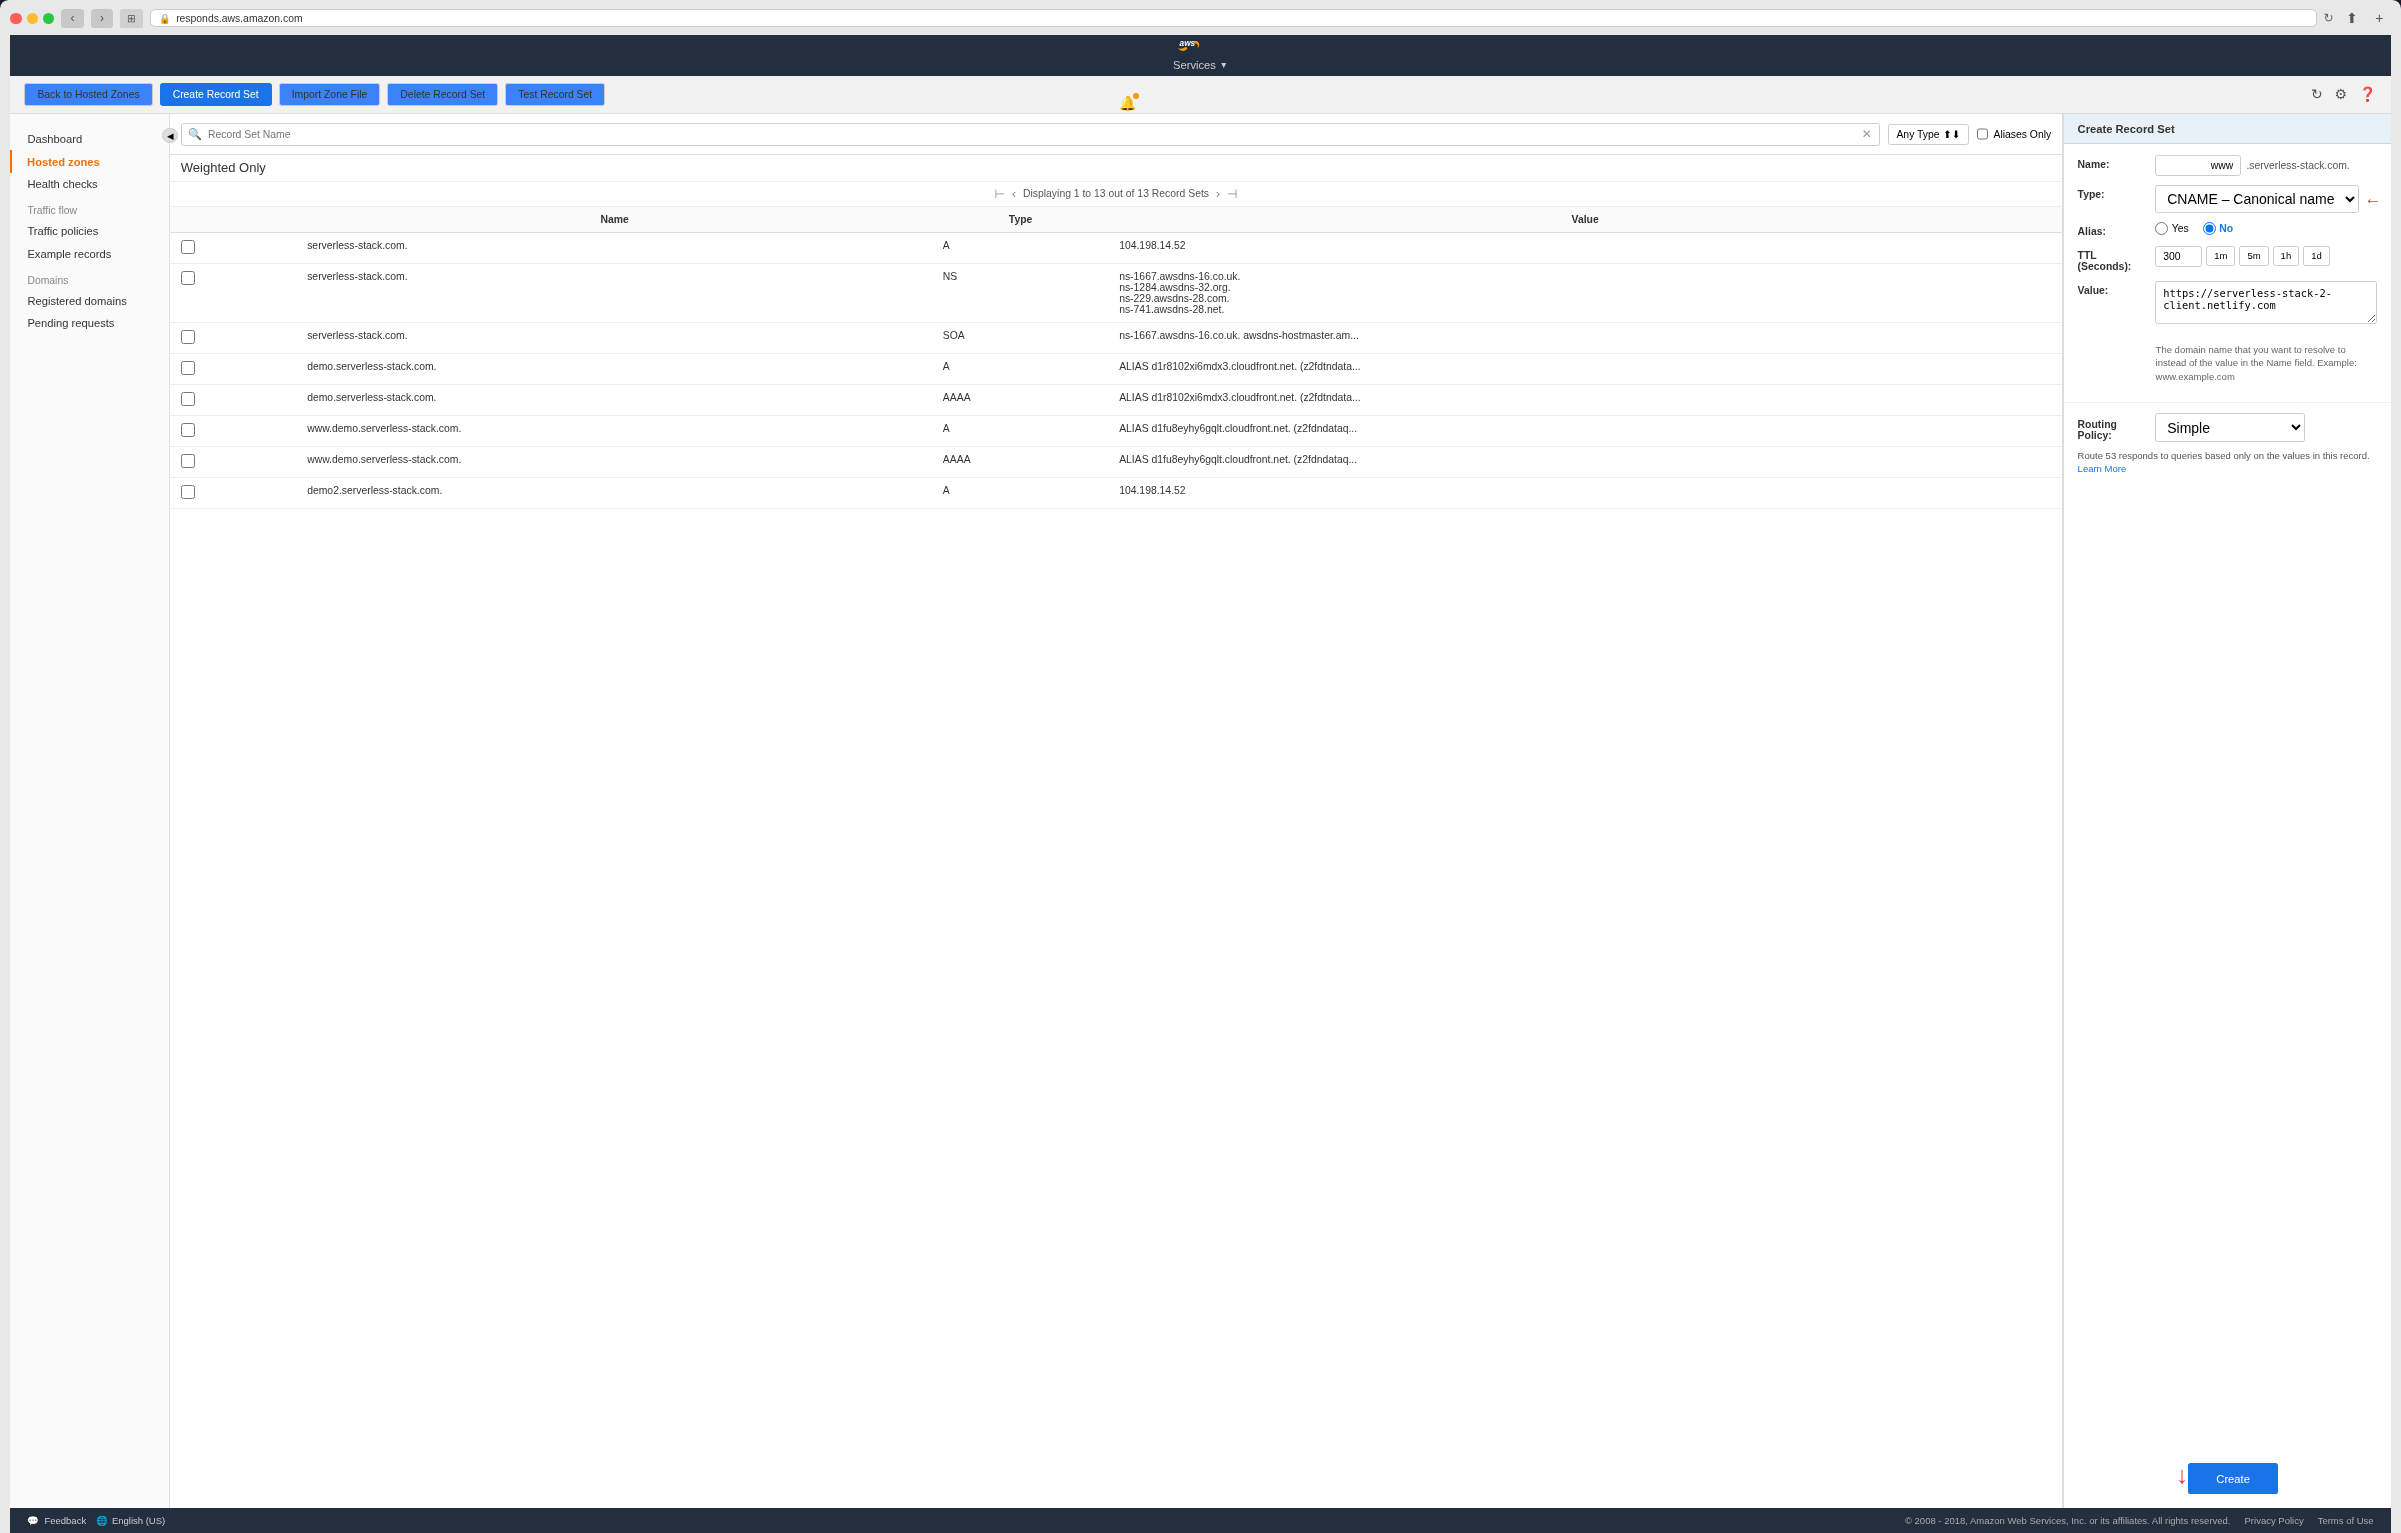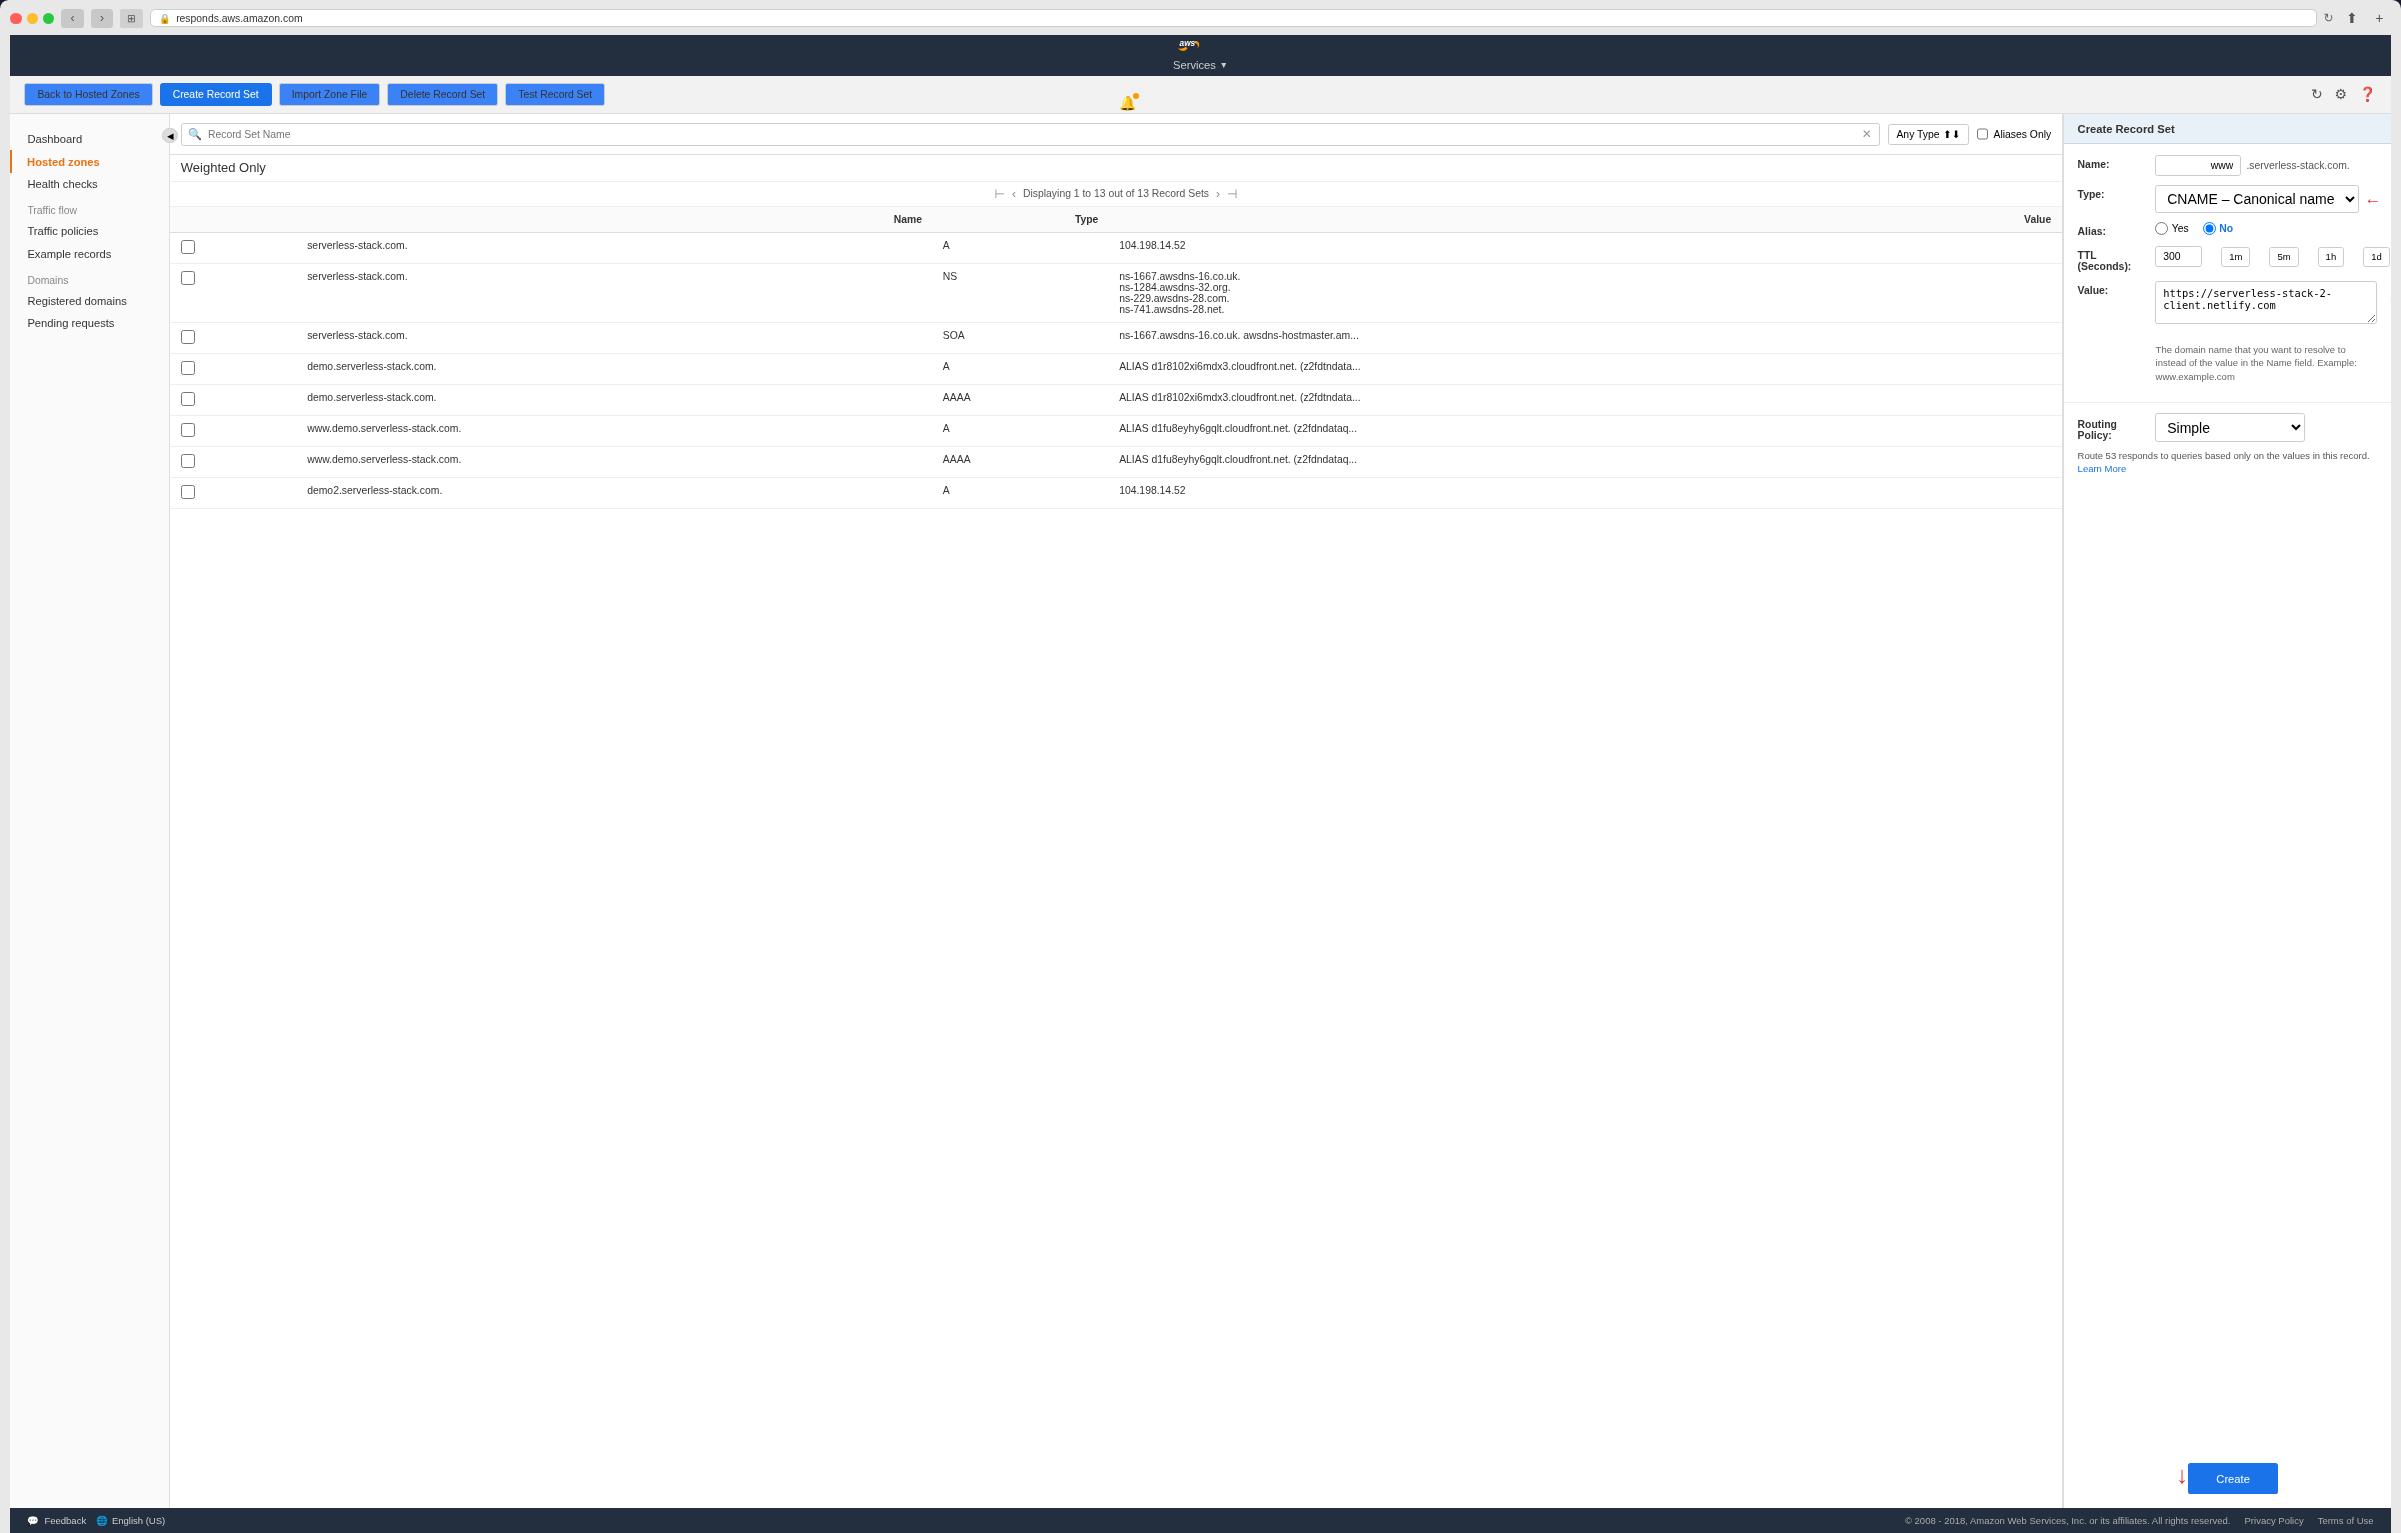--- a/index.html
+++ b/index.html
@@ -214,21 +214,21 @@
     }
     .page-btn { background: none; border: none; cursor: pointer; font-size: 12px; color: #888; }
 
     
     .records-table {
       width: 100%;
       border-collapse: collapse;
       font-size: 10.4px;
     }
     .records-table th {
-      text-align: right;
+      text-align: center;
       padding: 7px 10.4px;
       border-bottom: 0.9px solid #ddd;
       background: #fafafa;
       color: #333;
       font-weight: 600;
     }
     .records-table td {
       padding: 7px 10.4px;
       border-bottom: 0.9px solid #eee;
       color: #333;
@@ -278,21 +278,21 @@
       border-radius: 2.6px;
       padding: 4.3px 7px;
       font-size: 14px;
       background: white;
       cursor: pointer;
       min-width: 155px;
     }
     .alias-row { display: flex; align-items: center; gap: 14px; }
     .alias-option { display: flex; align-items: center; gap: 3.5px; font-size: 10.4px; cursor: pointer; }
     .alias-option input { cursor: pointer; }
-    .ttl-row { display: flex; align-items: center; gap: 19px; }
+    .ttl-row { display: flex; align-items: flex-start; gap: 4px; }
     .ttl-input { width: 47px; border: 0.9px solid #ccc; border-radius: 2.6px; padding: 4.3px 7px; font-size: 10.4px; }
     .ttl-btn { border: 0.9px solid #ccc; background: white; border-radius: 2.6px; padding: 3.5px 7px; font-size: 9.5px; cursor: pointer; }
     .value-textarea {
       width: 100%;
       border: 0.9px solid #ccc;
       border-radius: 2.6px;
       padding: 5.2px 7px;
       font-size: 10.4px;
       resize: vertical;
       min-height: 43px;

